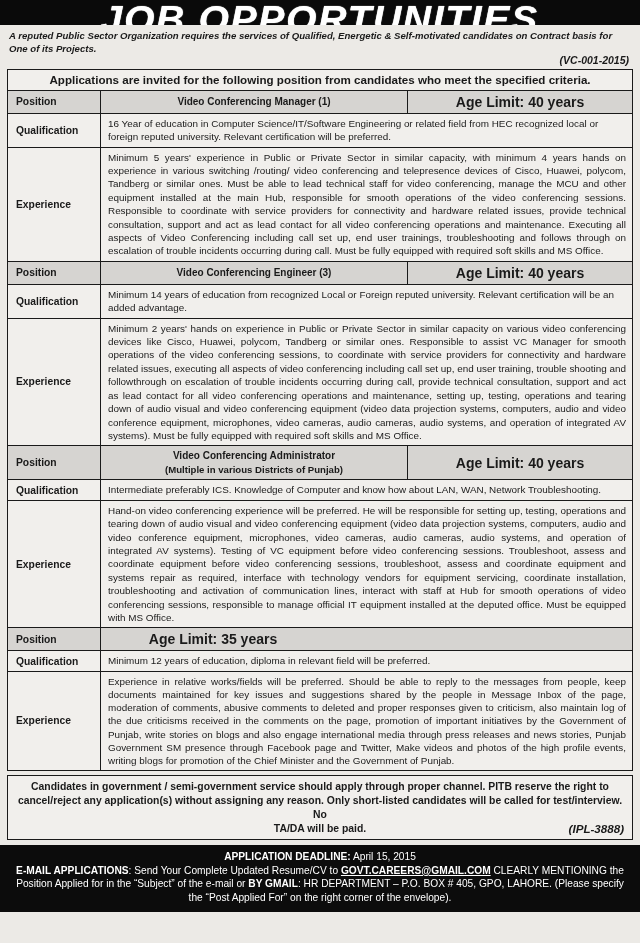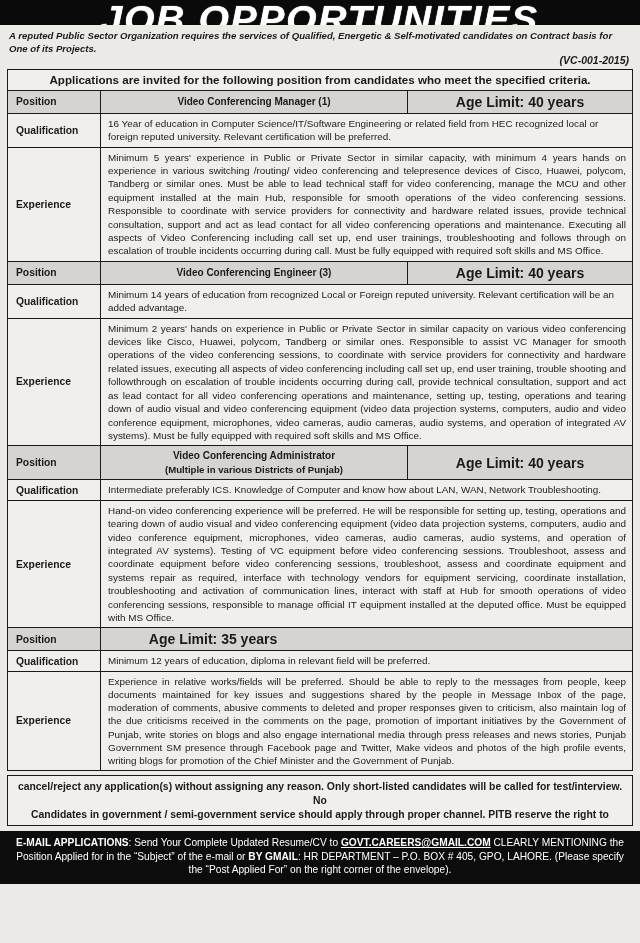--- a/index.html
+++ b/index.html
@@ -202,23 +202,31 @@
     <div class="row">
       <div class="lbl">Experience</div>
       <div class="cell">
         <div class="exp-text tight">Experience in relative works/fields will be preferred. Should be able to reply to the messages from people, keep documents maintained for key issues and suggestions shared by the people in Message Inbox of the page, moderation of comments, abusive comments to deleted and proper responses given to criticism, also maintain log of the due criticisms received in the comments on the page, promotion of important initiatives by the Government of Punjab, write stories on blogs and also engage international media through press releases and news stories, Punjab Government SM presence through Facebook page and Twitter, Make videos and photos of the high profile events, writing blogs for promotion of the Chief Minister and the Government of Punjab.</div>
       </div>
     </div>
 
   </div>
 
   <div class="note">
+    <div>Candidates in government / semi-government service should apply through proper channel. PITB reserve the right to</div>
     <div>cancel/reject any application(s) without assigning any reason. Only short-listed candidates will be called for test/interview. No</div>
-    <div>Candidates in government / semi-government service should apply through proper channel. PITB reserve the right to</div>
+    <div class="note-last">
+      <span class="tada">TA/DA will be paid.</span>
+      <span class="ipl2">(IPL-3888)</span>
+    </div>
   </div>
 
   <div class="footer">
     <div class="line">
+      <b>APPLICATION DEADLINE:</b>
+      <span>April 15, 2015</span>
+    </div>
+    <div class="line">
       <b>E-MAIL APPLICATIONS</b><span>: Send Your Complete Updated Resume/CV to </span><span class="u">GOVT.CAREERS@GMAIL.COM</span><span> CLEARLY MENTIONING the Position Applied for in the “Subject” of the e-mail or </span><b>BY GMAIL</b><span>: HR  DEPARTMENT – P.O. BOX # 405, GPO, LAHORE. (Please specify the “Post Applied For” on the right corner of the envelope).</span>
     </div>
   </div>
 
 </div>
 
 </body></html>

